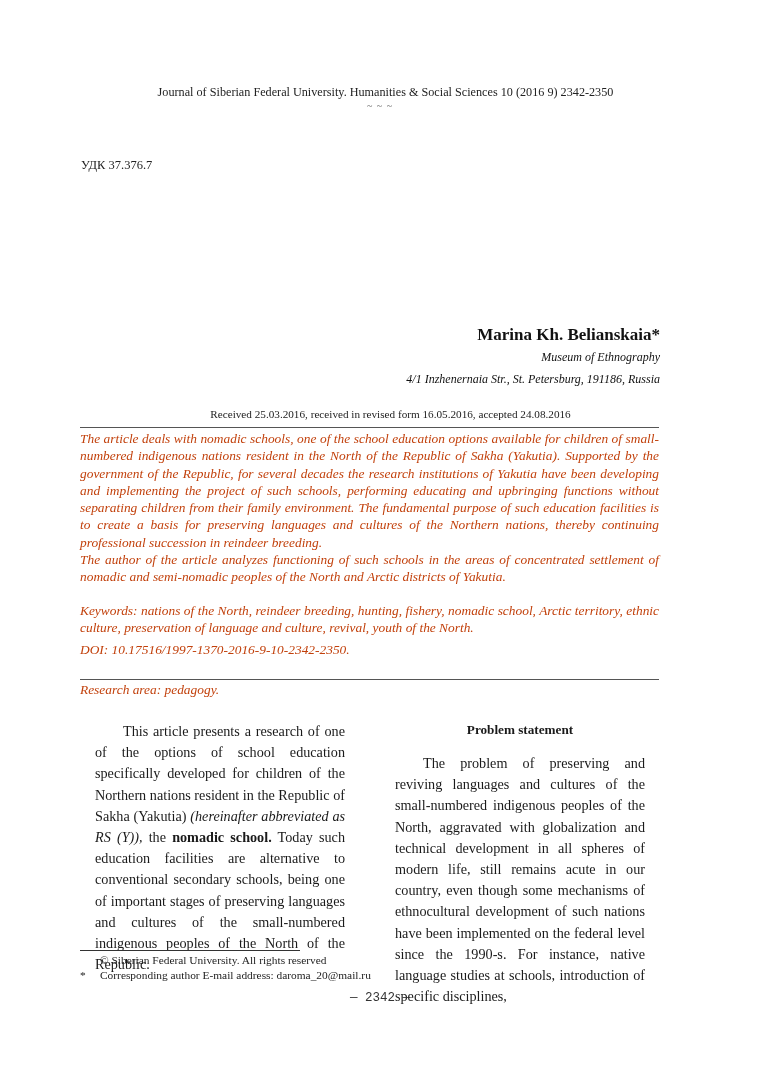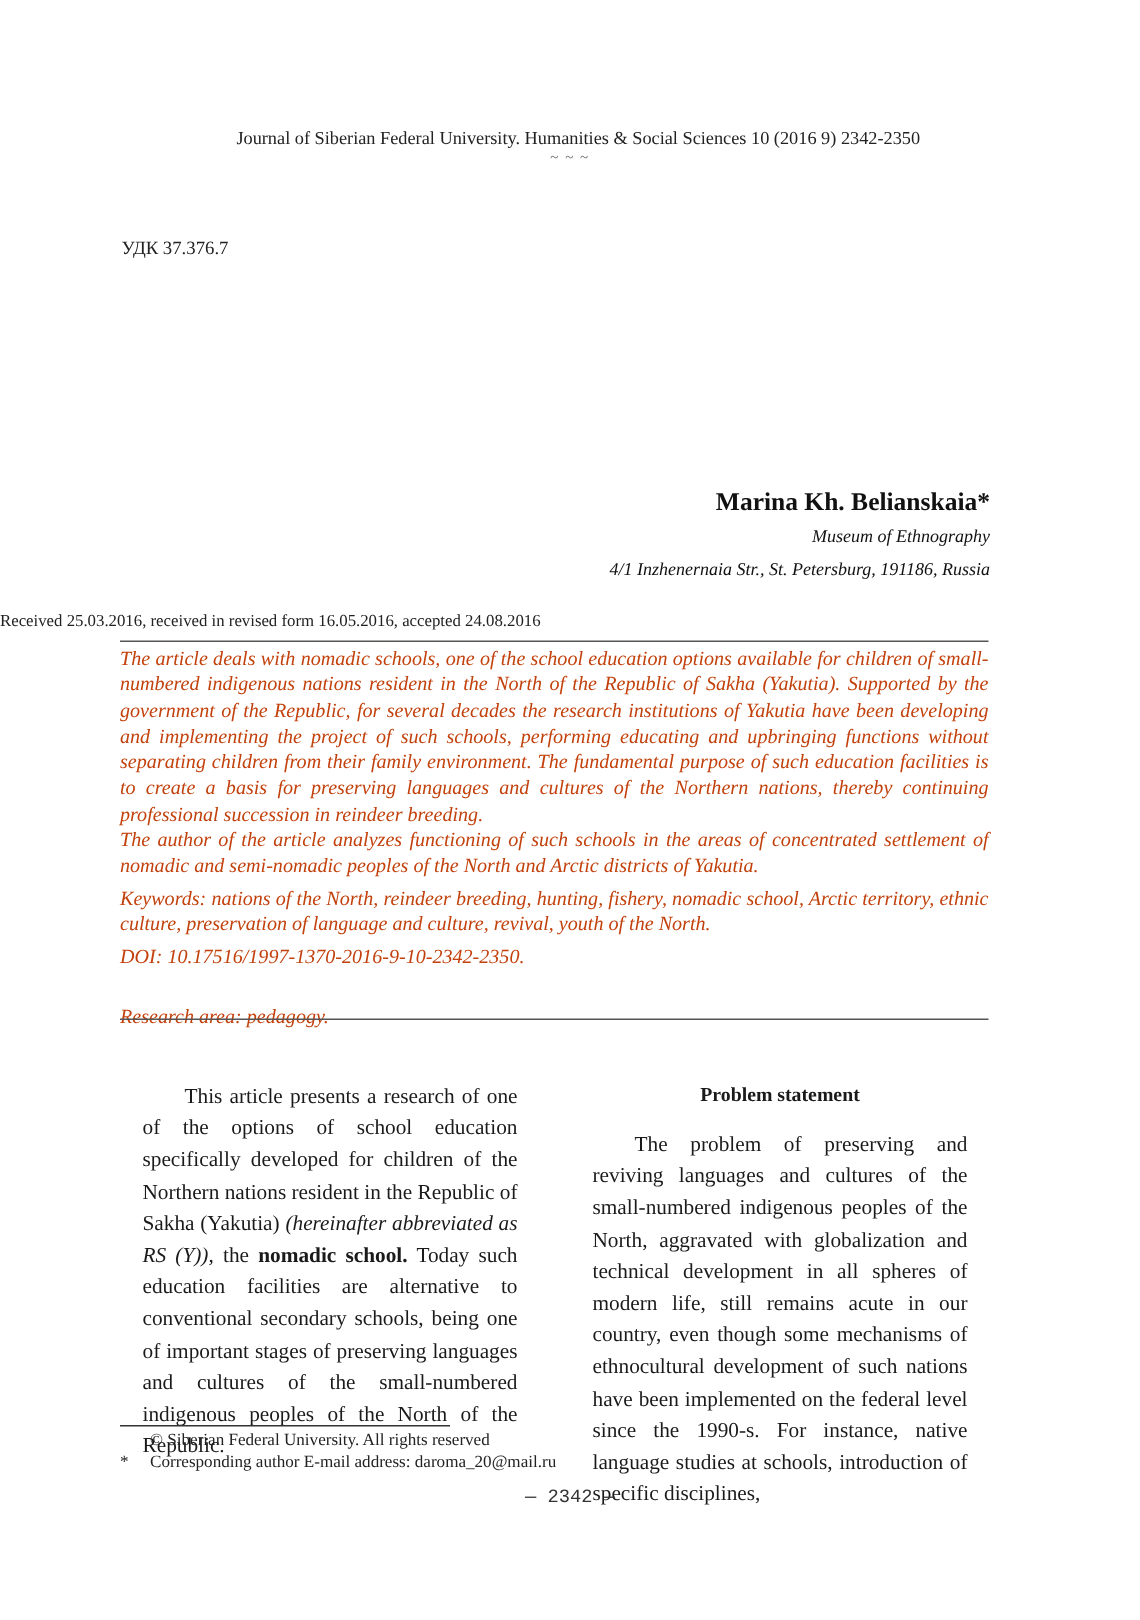--- a/index.html
+++ b/index.html
@@ -70,23 +70,24 @@
     .author-aff {
       font-style: italic;
       font-size: 12px;
       line-height: 22px;
       color: #111;
     }
     .received {
       position: absolute;
       left: 0; right: 0;
       top: 408px;
-      text-align: left;
+      text-align: center;
       font-size: 11.2px;
       color: #222;
+      padding-left: 21px;
     }
     .rule {
       position: absolute;
       left: 80px;
       width: 579px;
       height: 0;
       border-top: 1.3px solid #555;
     }
     .rule.top { top: 427px; }
     .rule.bottom { top: 679px; }
@@ -95,21 +96,21 @@
       left: 80px;
       top: 430px;
       width: 579px;
       font-style: italic;
       font-size: 13.4px;
       line-height: 17.3px;
       color: #c2410c;
       text-align: justify;
     }
     .abstract p { margin: 0; }
-    .abstract .kw { margin-top: 4px; }
+    .abstract .kw { margin-top: 16px; }
     .abstract .doi { margin-top: 5px; }
     .abstract .area { margin-top: 22px; }
     .col {
       position: absolute;
       top: 706px;
       width: 280px;
       font-size: 14.2px;
       line-height: 21.2px;
       text-align: justify;
       color: #1a1a1a;

